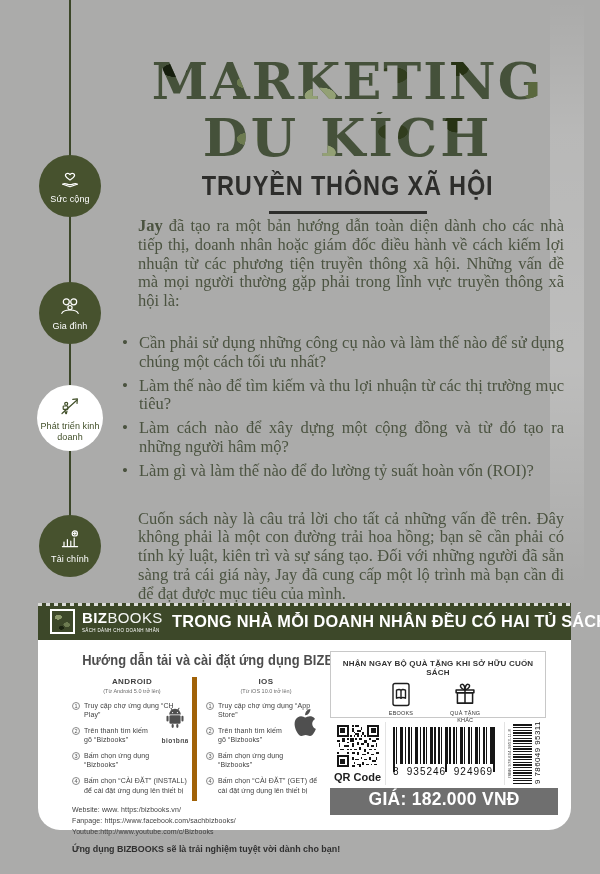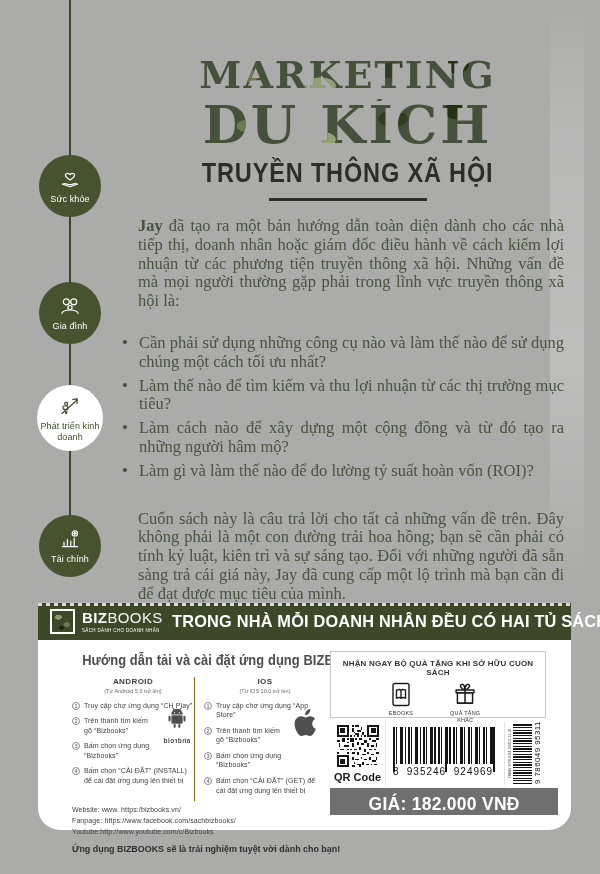--- a/index.html
+++ b/index.html
@@ -38,21 +38,21 @@
     background-image:
       radial-gradient(ellipse 30px 16px at 12% 28%, #161e0e 40%, transparent 42%),
       radial-gradient(ellipse 38px 20px at 44% 78%, #93a075 40%, transparent 42%),
       radial-gradient(ellipse 30px 22px at 74% 22%, #273214 40%, transparent 42%),
       radial-gradient(ellipse 42px 24px at 92% 68%, #5a683e 40%, transparent 42%),
       radial-gradient(ellipse 26px 15px at 28% 52%, #6d7b50 40%, transparent 42%),
       radial-gradient(ellipse 36px 20px at 60% 38%, #313d1e 40%, transparent 42%);
     -webkit-background-clip:text; background-clip:text;
     color:#3c4526; -webkit-text-fill-color:transparent;
   }
-  .t1 { font-size:38px; letter-spacing:2px; }
+  .t1 { font-size:51px; letter-spacing:2px; }
   .t2 { font-size:52px; letter-spacing:3px; margin-top:5px; }
   .t3 {
     display:inline-block; margin-top:8px; font-weight:bold; font-size:28px; color:#2d2d2b;
     transform:scaleX(.84); transform-origin:center; letter-spacing:1px; line-height:1;
     font-family:"Liberation Sans","DejaVu Sans",sans-serif;
   }
   .title-rule { width:158px; height:3px; background:#2d2d2b; margin:11px auto 0; }
 
   
   .body-copy {
@@ -96,21 +96,21 @@
   .panel { position:relative; height:190px; background:#fff; border-radius:0 0 22px 22px; }
 
   
   .guide { position:absolute; left:34px; top:12px; width:254px; }
   .guide-title {
     text-align:center; font-size:14px; font-weight:bold; color:#4d4d4d;
     transform:scaleX(.92); transform-origin:center; white-space:nowrap; letter-spacing:.1px;
   }
   .cols { display:flex; margin-top:9px;justify-content:space-between; }
   .col { flex:1; position:relative; min-height:88px; }
-  .col + .col { border-left:1px solid #a16207; padding-left:9px; }
+  .col + .col { border-left:5px solid #a16207; padding-left:9px; }
   .col-head { text-align:center; font-size:8px; font-weight:bold; color:#3f3f3f; letter-spacing:.4px; }
   .col-note { text-align:center; font-size:5.5px; color:#6b6b6b; margin-top:1.5px; }
   .steps { margin-top:7px; }
   .step { display:flex; margin-bottom:5.5px; }
   .step.narrow { padding-right:40px; }
   .step-num {
     flex:none; width:8px; height:8px; border:.5px solid #8a8a8a; border-radius:50%;
     font-size:5.5px; color:#555; display:flex; align-items:center; justify-content:center;
     margin:1px 4px 0 0;
   }
@@ -160,39 +160,39 @@
   .isbn-small { font-size:4px; color:#333; text-align:center; letter-spacing:.2px; }
   .isbn-bars {
     height:19px; margin-top:1px;
     background-image:repeating-linear-gradient(90deg,
       #151515 0 1px, #fff 1px 2.5px, #151515 2.5px 4px, #fff 4px 5px, #151515 5px 5.8px, #fff 5.8px 8px);
   }
   .isbn-num { font-size:8px; color:#111; text-align:center; margin-top:1px; letter-spacing:.4px; white-space:nowrap; }
 
   .price-bar {
     position:absolute; left:292px; top:148px; width:228px; height:27px; background:#6f6f6f;
-    color:#fff; display:flex; align-items:flex-end; justify-content:center;
+    color:#fff; display:flex; align-items:flex-start; justify-content:center;
     font-size:19px; font-weight:bold; letter-spacing:.3px;
   }
   .price-bar span { transform:scaleX(.92); white-space:nowrap; }
 </style>
 </head>
 <body>
 
 <div class="page">
   <div class="sheen"></div>
   <div class="side-line"></div>
 
   <div class="side-item si-1">
     <svg width="24" height="24" viewBox="0 0 24 24" fill="none" stroke="#fff" stroke-width="1.2" stroke-linecap="round" stroke-linejoin="round">
       <path d="M12 7.6C10.4 5.2 6.8 6.6 7.6 9c.5 1.6 2.8 2.9 4.4 3.9 1.6-1 3.9-2.3 4.4-3.9.8-2.4-2.8-3.8-4.4-1.4z"></path>
       <path d="M4.8 17.2c2.6-1.6 4.4.5 7.2.5s4.6-2.1 7.2-.5"></path>
       <path d="M4.8 17.2 12 19.8l7.2-2.6"></path>
     </svg>
-    <div class="si-label">Sức khỏe</div>
+    <div class="si-label">Sức cộng</div>
   </div>
   <div class="side-item si-2">
     <svg width="24" height="24" viewBox="0 0 24 24" fill="none" stroke="#fff" stroke-width="1.2" stroke-linecap="round">
       <circle cx="8.3" cy="7.8" r="3"></circle>
         <circle cx="15.7" cy="7.8" r="3"></circle>
       <circle cx="12" cy="13.6" r="2.1"></circle>
       <path d="M3.8 19.4c1.2-3 4.4-3.4 8.2-3.4s7 .4 8.2 3.4"></path>
     </svg>
     <div class="si-label">Gia đình</div>
   </div>

